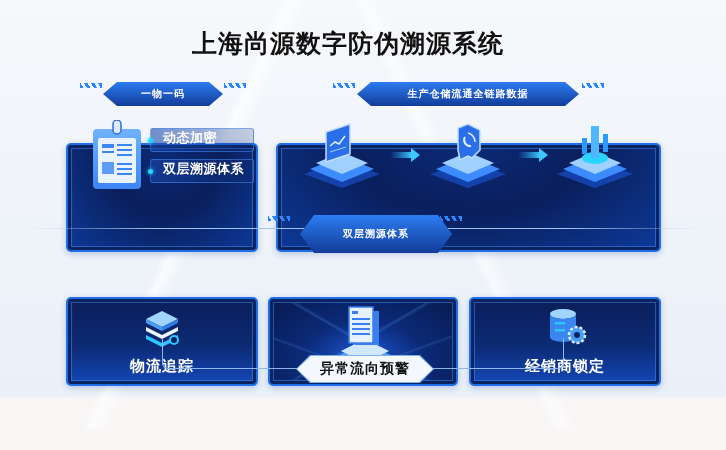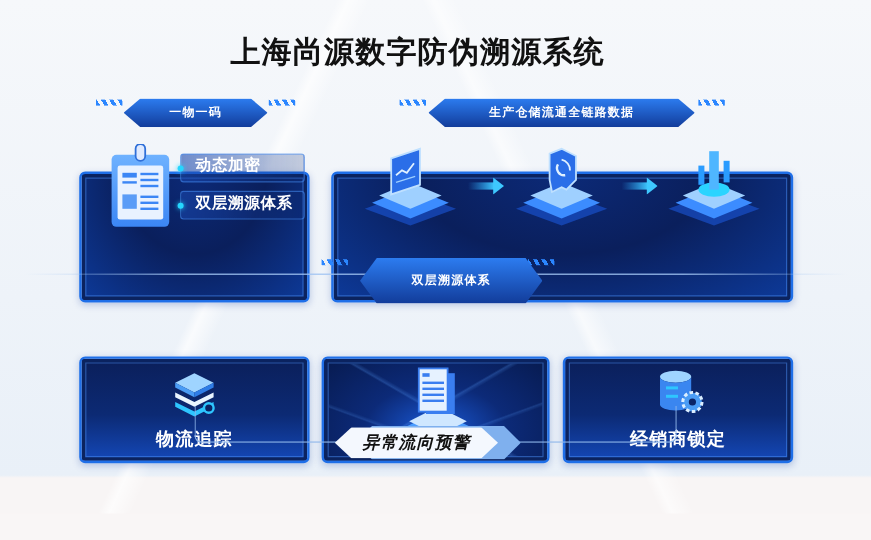--- a/index.html
+++ b/index.html
@@ -224,17 +224,17 @@
     <rect x="8" y="15" width="10" height="2.5" fill="#2ec6ff"></rect>
     <rect x="8" y="22" width="10" height="2.5" fill="#2ec6ff"></rect>
     <circle cx="30" cy="28" r="8" fill="#4a9cf5" stroke="#dbeeff" stroke-width="2.5" stroke-dasharray="3 2"></circle>
     <circle cx="30" cy="28" r="3" fill="#0b2466"></circle>
   </svg>
   <div class="label-card" style="top:58px;">经销商锁定</div>
 </div>
 
 <div class="bracket" style="left:162px; top:338px; width:402px; height:31px;"></div>
 <div class="warn-border" style="left:296px; top:355px; width:138px;"></div>
-<div class="warn-tab" style="left:279px; top:356px; width:136px;font-style:italic;">
+<div class="warn-tab" style="left:297px; top:356px; width:136px;">
   <span>异常流向预警</span>
 </div>
 
 <div class="bottom-strip"></div>
 
 </body></html>

